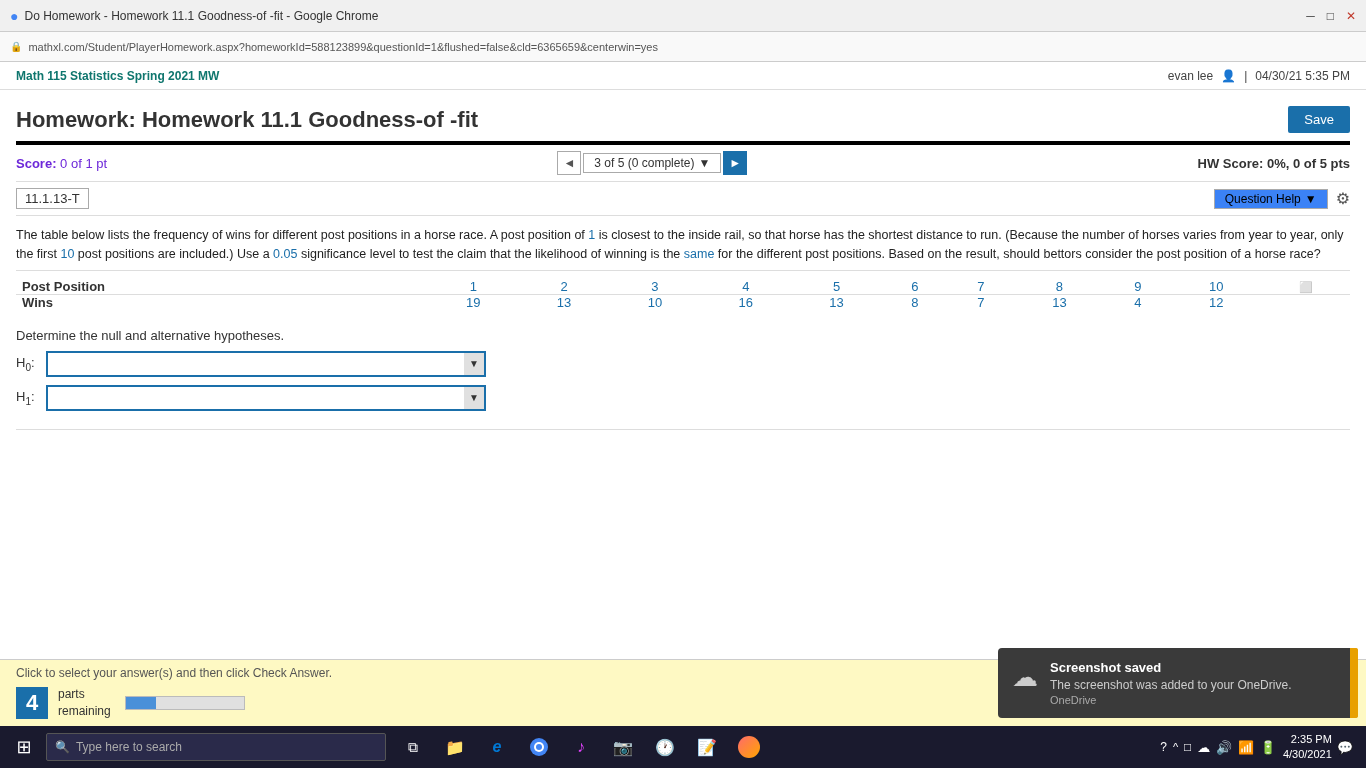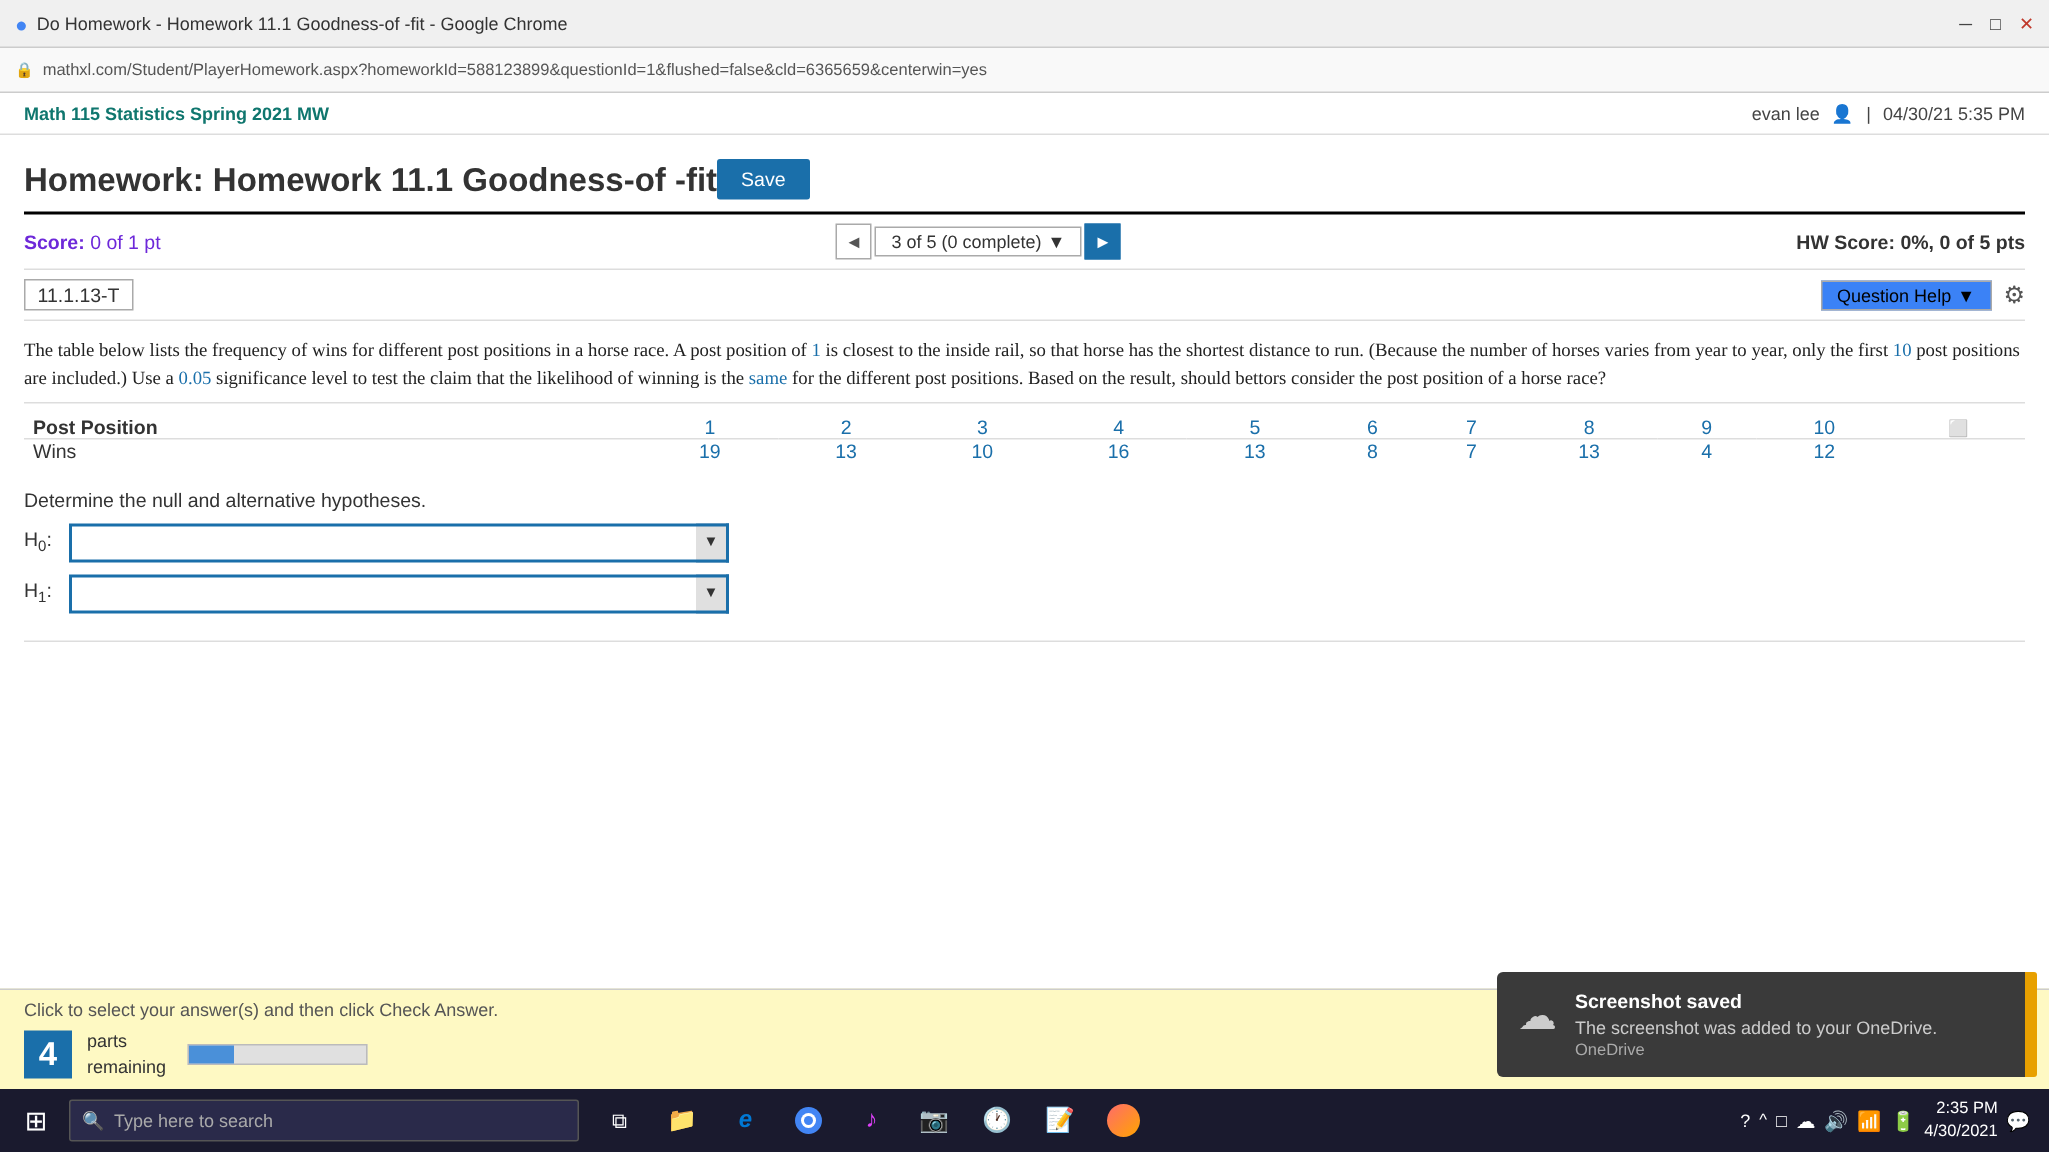--- a/index.html
+++ b/index.html
@@ -55,23 +55,24 @@
     }
     .app-header-left { font-size: 12px; color: #0f766e; font-weight: bold; }
     .app-header-right { font-size: 12px; color: #444; display: flex; gap: 8px; align-items: center; }
 
     
     .main-content { padding: 8px 16px; }
 
     
     .hw-title-bar {
       display: flex;
+      justify-content: space-between;
       align-items: center;
       padding: 8px 0;
-      border-bottom: 2px solid #000000;
+      border-bottom: 4px solid #000000;
     }
     .hw-title {
       font-size: 22px;
       font-weight: bold;
       color: #333;
     }
     .save-btn {
       background: #1a6faa;
       color: white;
       border: none;
@@ -160,21 +161,20 @@
       color: #555;
     }
 
     
     .question-text {
       padding: 10px 0 6px 0;
       font-size: 12.5px;
       line-height: 1.5;
       color: #222;
       border-bottom: 1px solid #ddd;
-      font-family: Liberation Serif, serif;
     }
     .highlight-blue { color: #1a6faa; }
 
     
     .data-table {
       width: 100%;
       border-collapse: collapse;
       margin: 6px 0;
       font-size: 13px;
     }
@@ -492,21 +492,21 @@
       <td class="highlight-blue">4</td>
       <td class="highlight-blue">5</td>
       <td class="highlight-blue">6</td>
       <td class="highlight-blue">7</td>
       <td class="highlight-blue">8</td>
       <td class="highlight-blue">9</td>
       <td class="highlight-blue">10</td>
       <td><span class="expand-icon">⬜</span></td>
     </tr>
     <tr class="table-divider">
-      <td style="font-weight:normal;color:#333;">Wins</td>
+      <td style="font-weight:bold;color:#333;">Wins</td>
       <td class="highlight-blue">19</td>
       <td class="highlight-blue">13</td>
       <td class="highlight-blue">10</td>
       <td class="highlight-blue">16</td>
       <td class="highlight-blue">13</td>
       <td class="highlight-blue">8</td>
       <td class="highlight-blue">7</td>
       <td class="highlight-blue">13</td>
       <td class="highlight-blue">4</td>
       <td class="highlight-blue">12</td>

